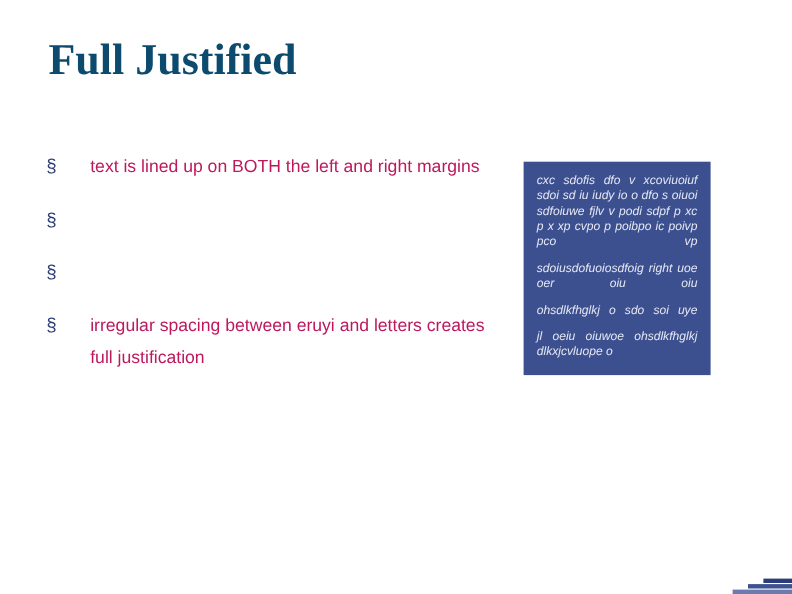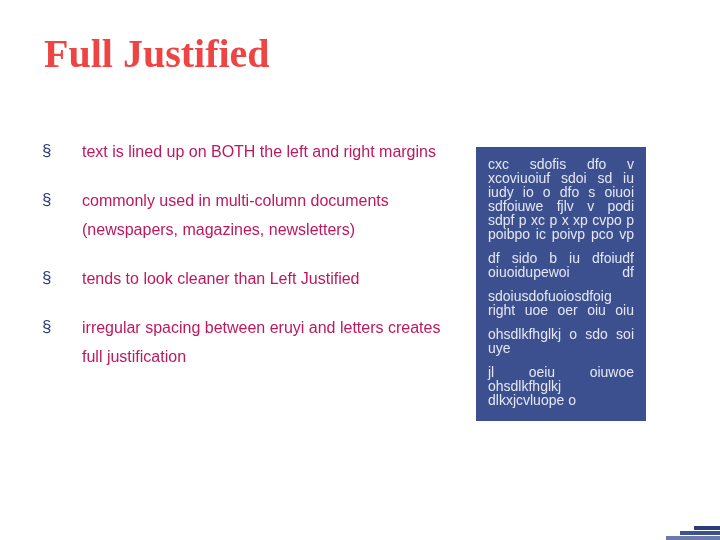--- a/index.html
+++ b/index.html
@@ -14,21 +14,21 @@
   .slide {
     box-sizing: border-box;
     width: 720px;
     height: 540px;
     padding: 30px 40px 40px 40px;
     position: relative;
   }
   .title {
     font-size: 40px;
     font-weight: bold;
-    color: #ef4444;
+    color: #0c4a6e;
     margin: 0 0 60px 4px;
   }
   .content-row {
     display: flex;
     flex-direction: row;
     align-items: flex-start;
   }
   .bullets {
     flex: 0 0 420px;
     padding-right: 16px;
@@ -59,26 +59,27 @@
     flex: 0 0 170px;
     background: #3c5090;
     color: #dfe2ee;
     padding: 10px 12px 14px 12px;
     box-sizing: border-box;
     margin-top: 10px;
   }
   .example-box p {
     margin: 0 0 10px 0;
     font-family: Arial, Helvetica, sans-serif;
-    font-size: 14px;
+    font-size: 11px;
     line-height: 14px;
     text-align: justify;
     color: #e4e7f2;
     word-break: break-word;
     text-align-last: justify;
+    font-style: italic;
   }
   .example-box p:last-child {
     margin-bottom: 0;
     text-align-last: left;
   }
   .corner-accent {
     position: absolute;
     right: 0;
     bottom: 0;
     width: 54px;
@@ -106,38 +107,35 @@
 
     <div class="bullets">
 
       <div class="bullet">
         <div class="marker">§</div>
         <div class="text">text is lined up on BOTH the left and right margins</div>
       </div>
 
       <div class="bullet">
         <div class="marker">§</div>
-        <div class="text">commonly used in multi-column documents (newspapers, magazines, newsletters)</div>
       </div>
 
       <div class="bullet">
         <div class="marker">§</div>
-        <div class="text">tends to look cleaner than Left Justified</div>
       </div>
 
       <div class="bullet">
         <div class="marker">§</div>
         <div class="text">irregular spacing between eruyi and letters creates full justification</div>
       </div>
 
     </div>
 
     <div class="example-box">
       <p>cxc sdofis dfo v xcoviuoiuf sdoi sd iu iudy io o dfo s oiuoi sdfoiuwe fjlv v podi sdpf p xc p x xp cvpo p poibpo ic poivp pco vp</p>
-      <p>df sido b iu dfoiudf oiuoidupewoi df</p>
       <p>sdoiusdofuoiosdfoig right uoe oer oiu oiu</p>
       <p>ohsdlkfhglkj o sdo soi uye</p>
       <p>jl oeiu oiuwoe ohsdlkfhglkj dlkxjcvluope o</p>
     </div>
 
   </div>
 
   <div class="corner-accent">
     <div class="bar b1"></div>
     <div class="bar b2"></div>

